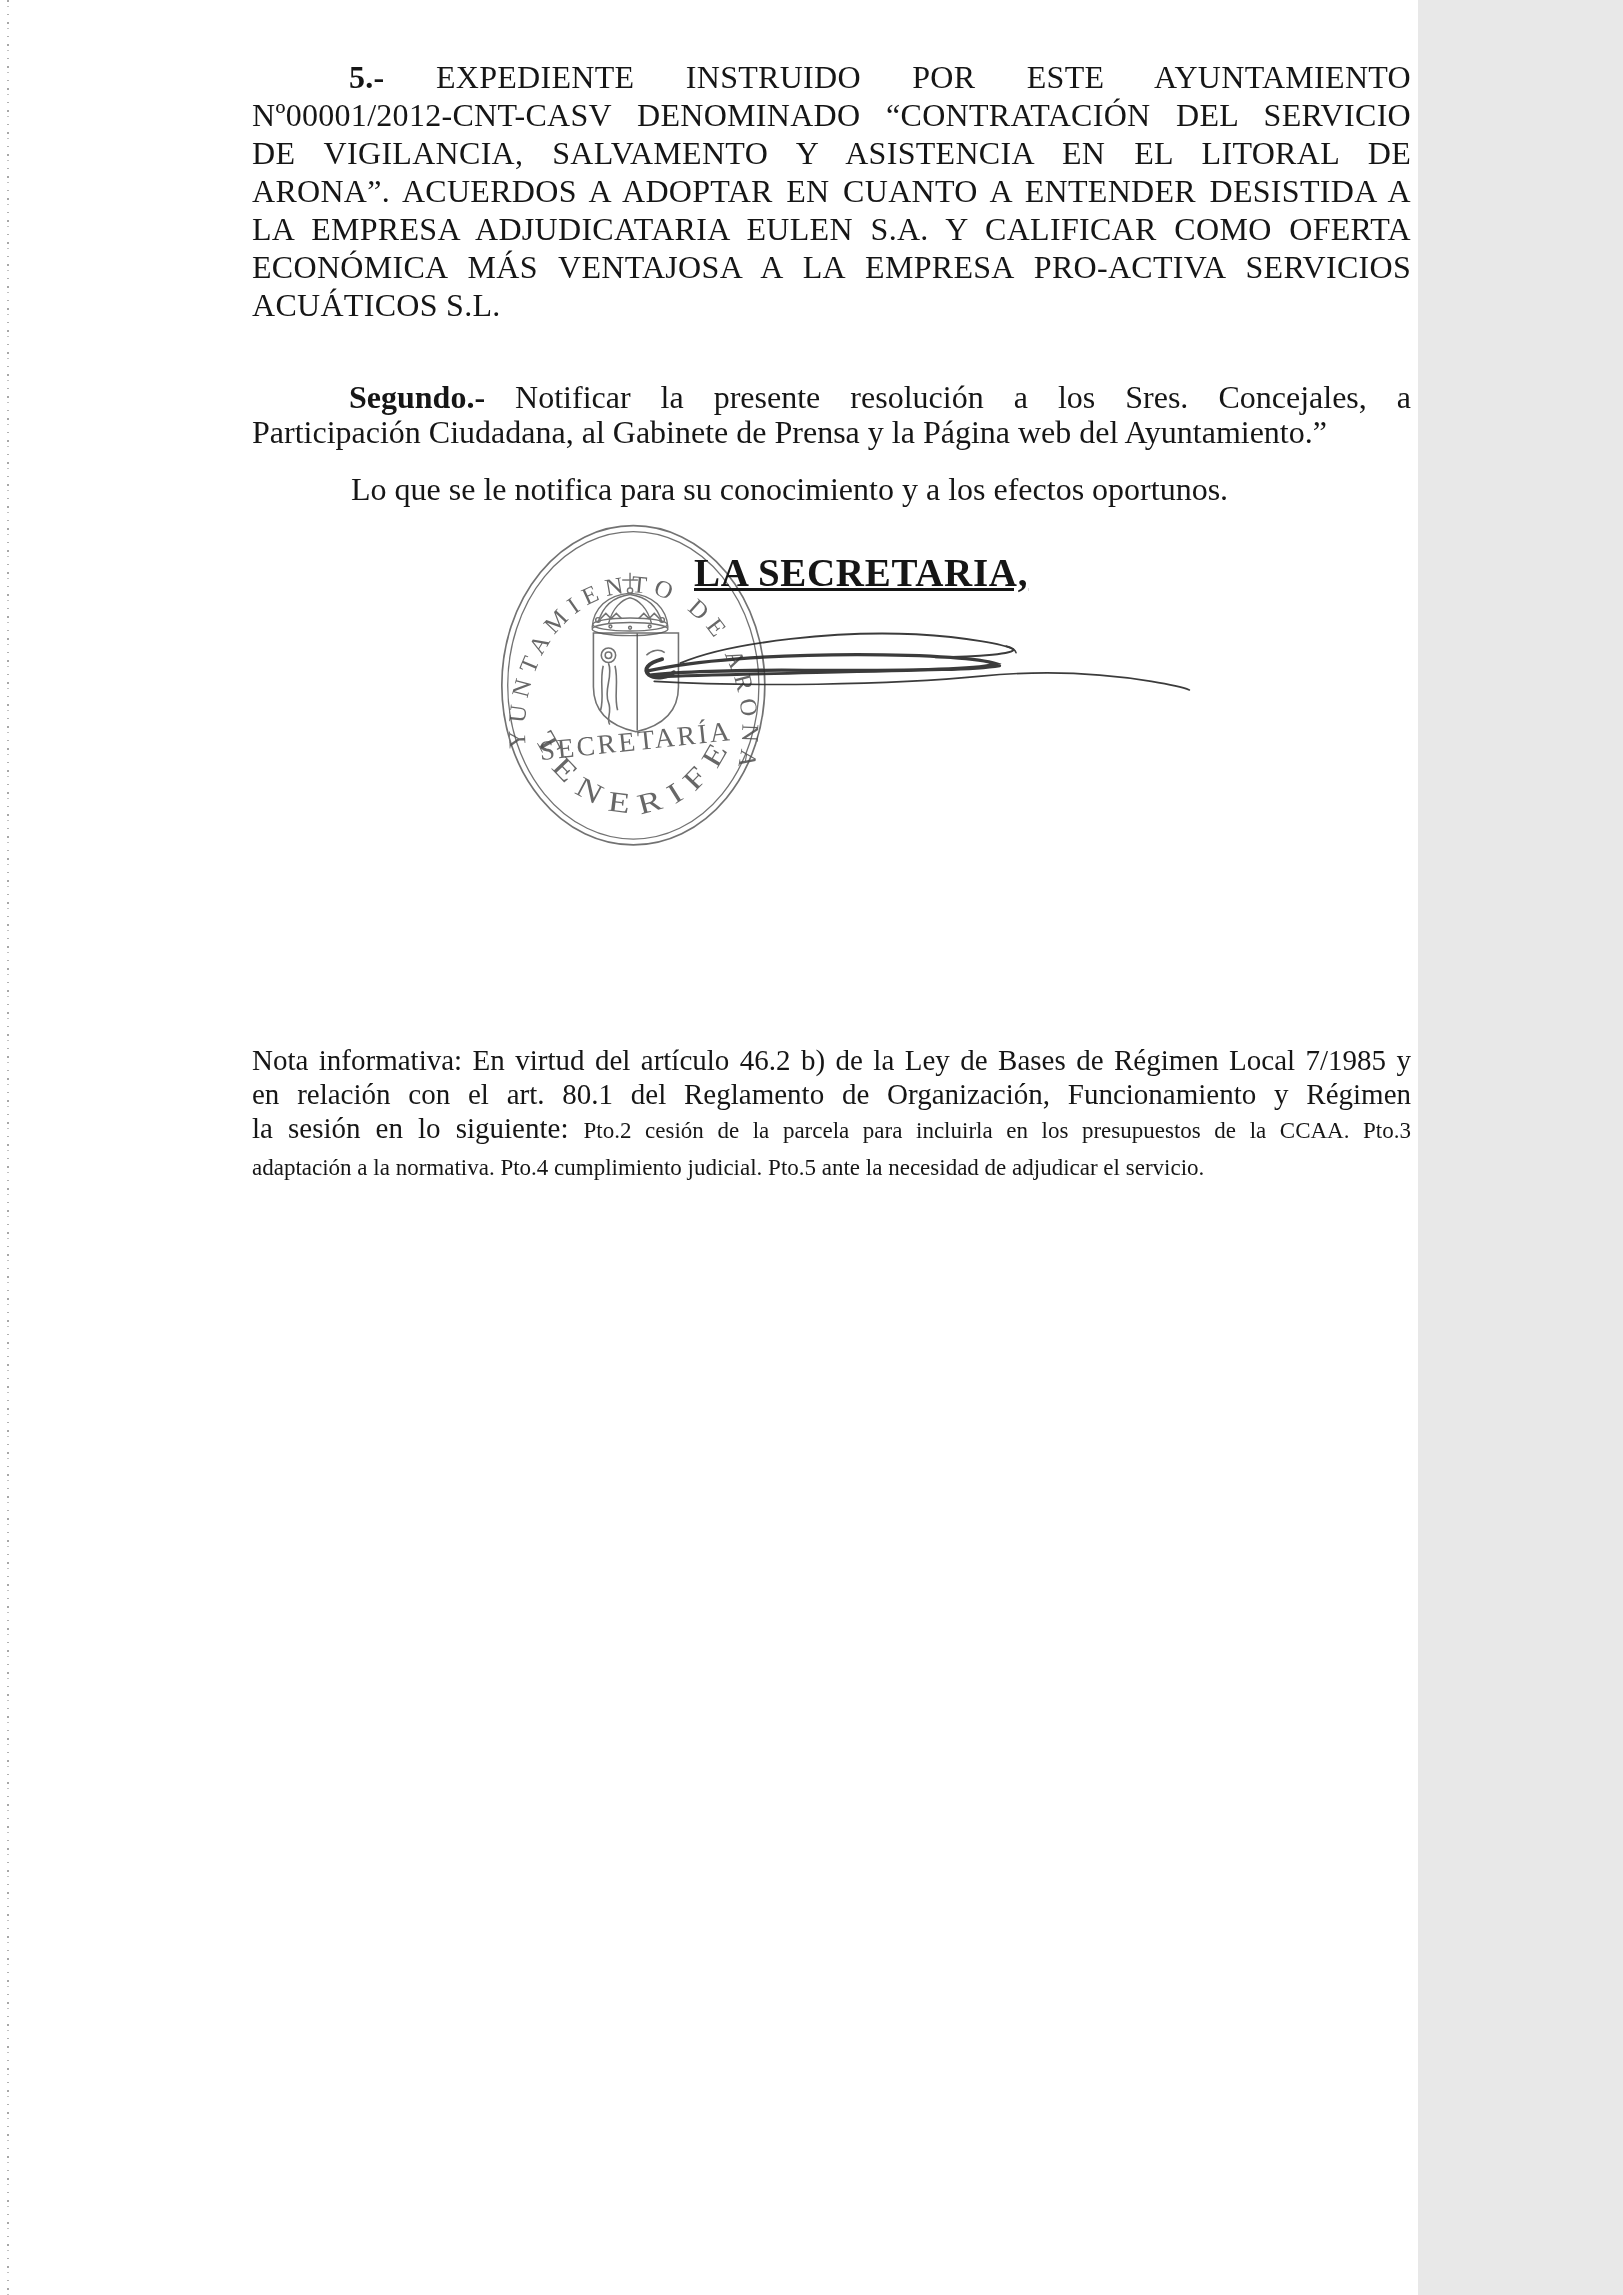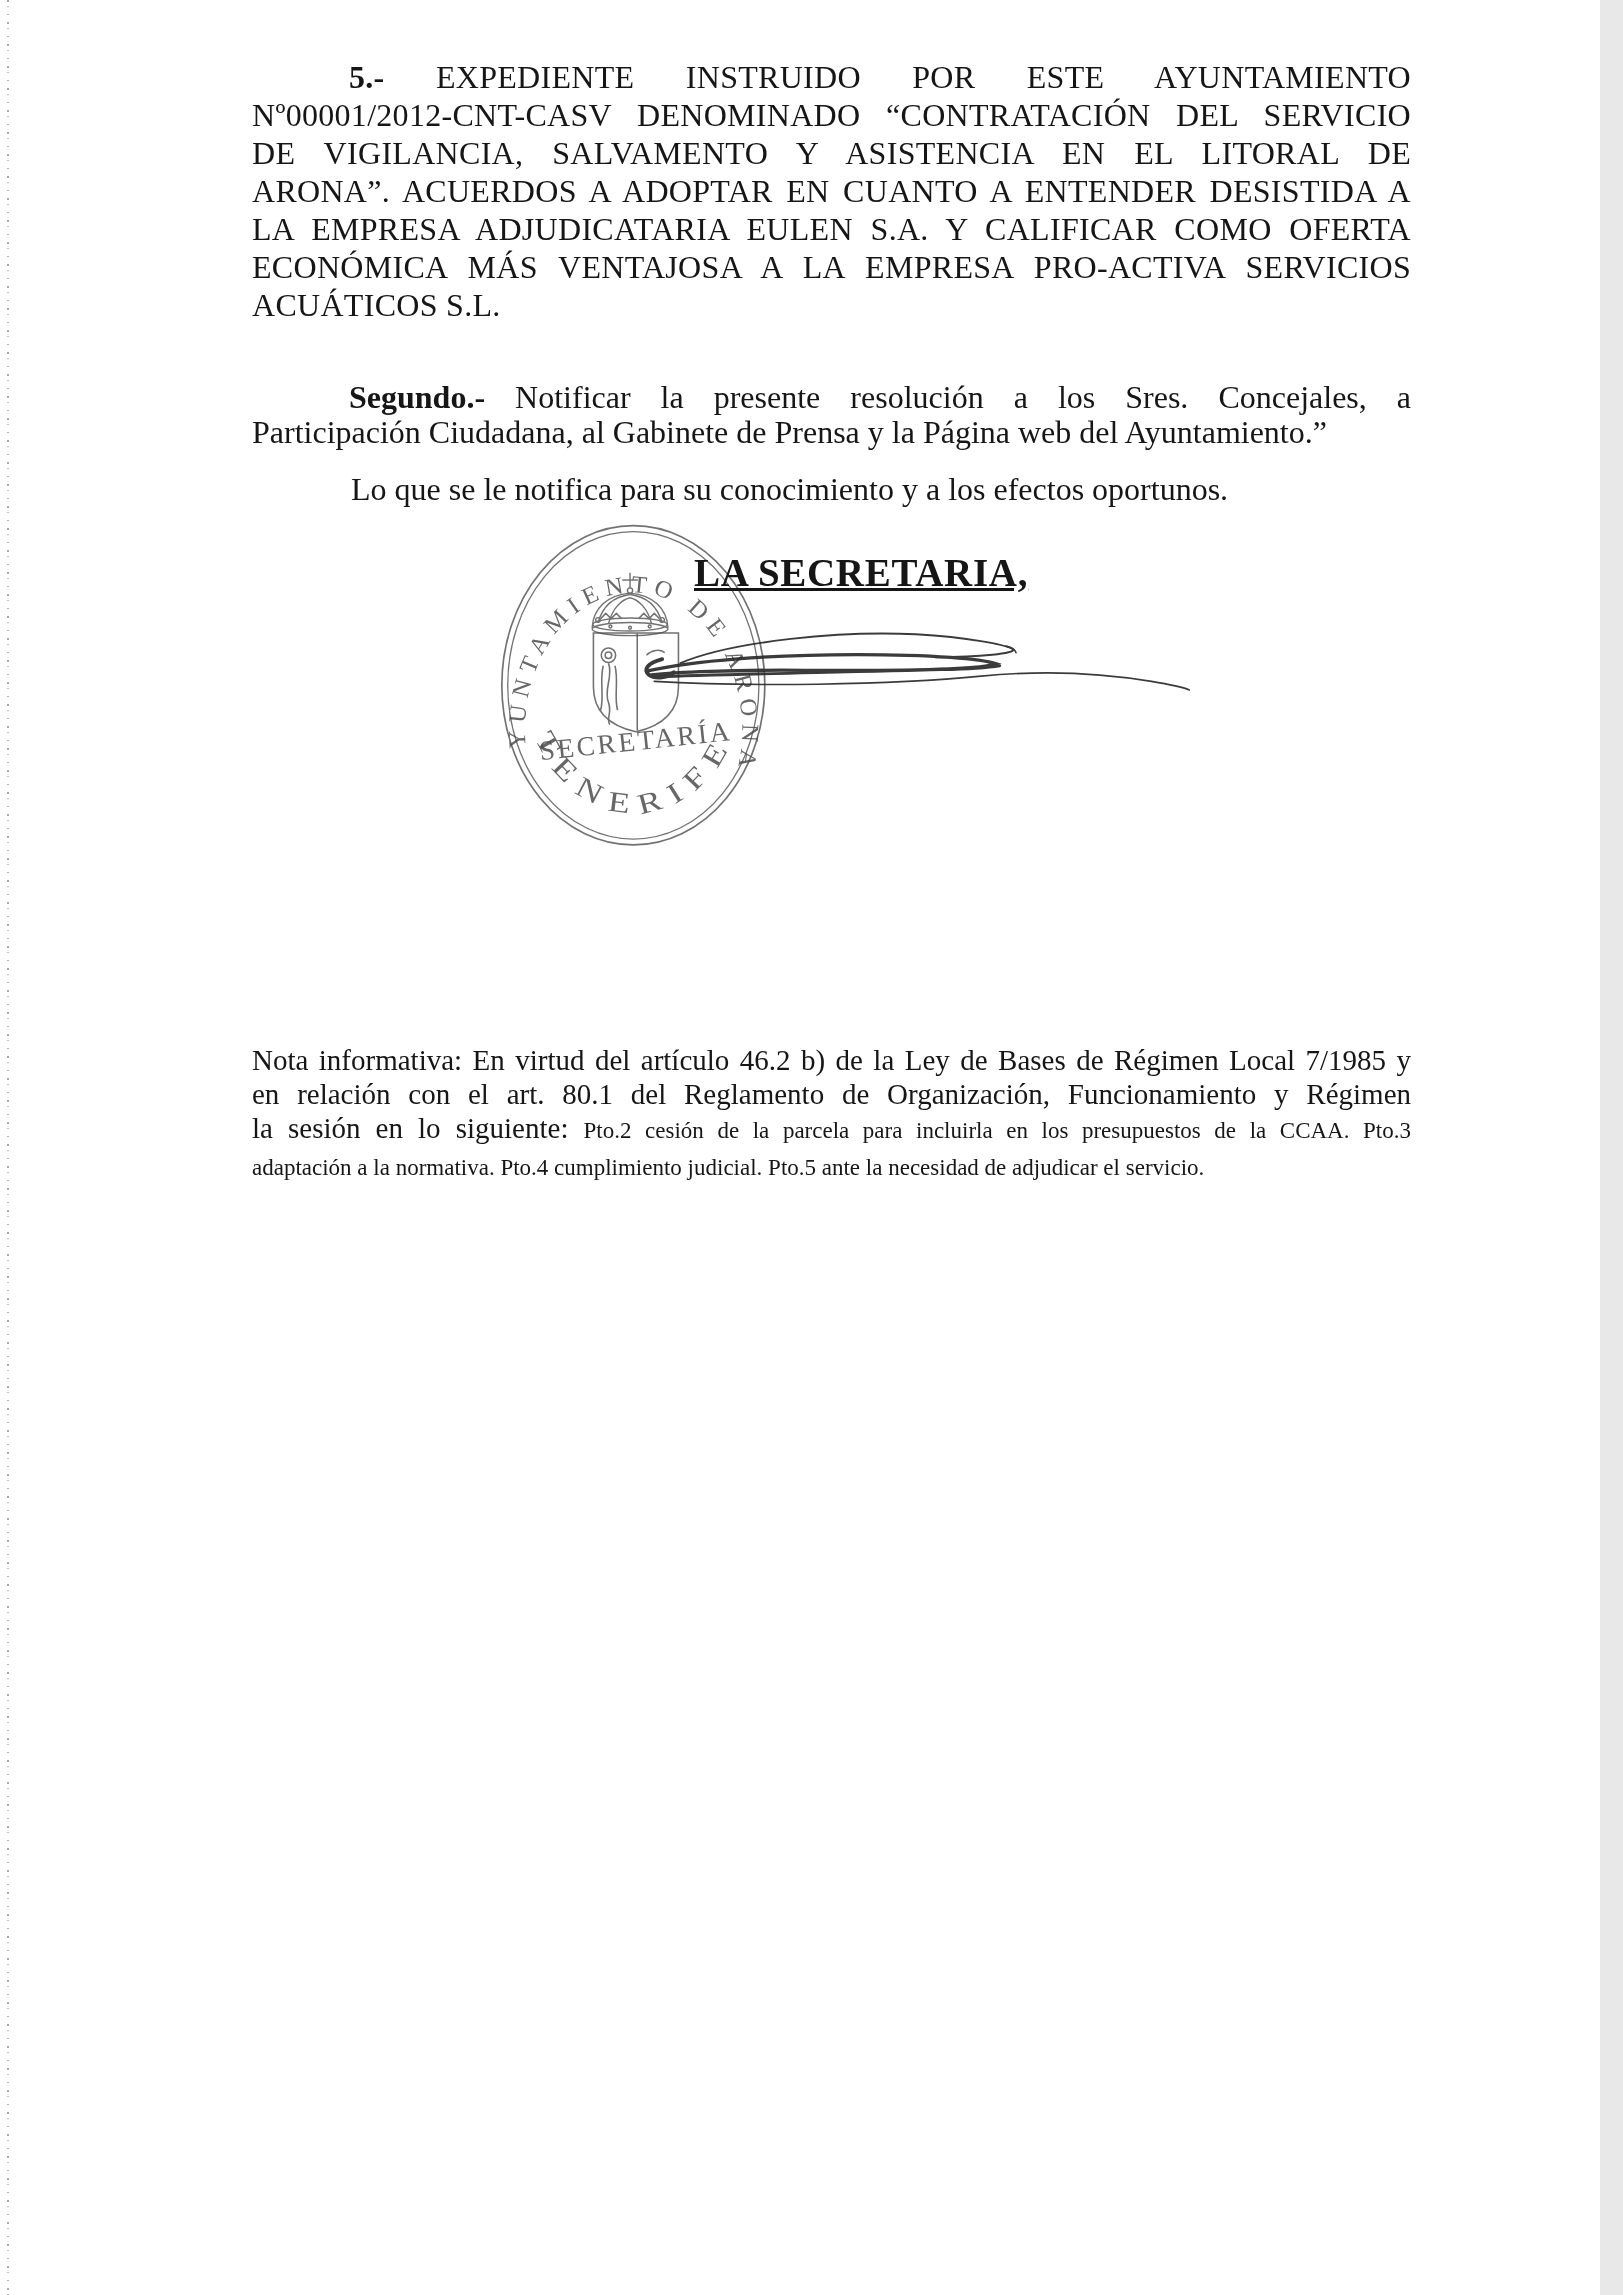--- a/index.html
+++ b/index.html
@@ -1,18 +1,18 @@
 <!DOCTYPE html>
 <html style="font-size:10.5px"><head>
 <meta charset="utf-8">
 <style>
   html,body{margin:0;padding:0;background:#e8e8e8;}
   #page{
     position:relative;
-    width:1600px;height:2295px;
+    width:1418px;height:2295px;
     background:#ffffff;
     overflow:hidden;
     font-family:"Liberation Serif","DejaVu Serif",serif;
     color:#161616;
   }
   
   #scan-edge{
     position:absolute;left:7.2px;top:0;width:2px;height:2295px;
     background:repeating-linear-gradient(180deg,
       #6d6d6d 0 2px, transparent 2px 5.9px,

